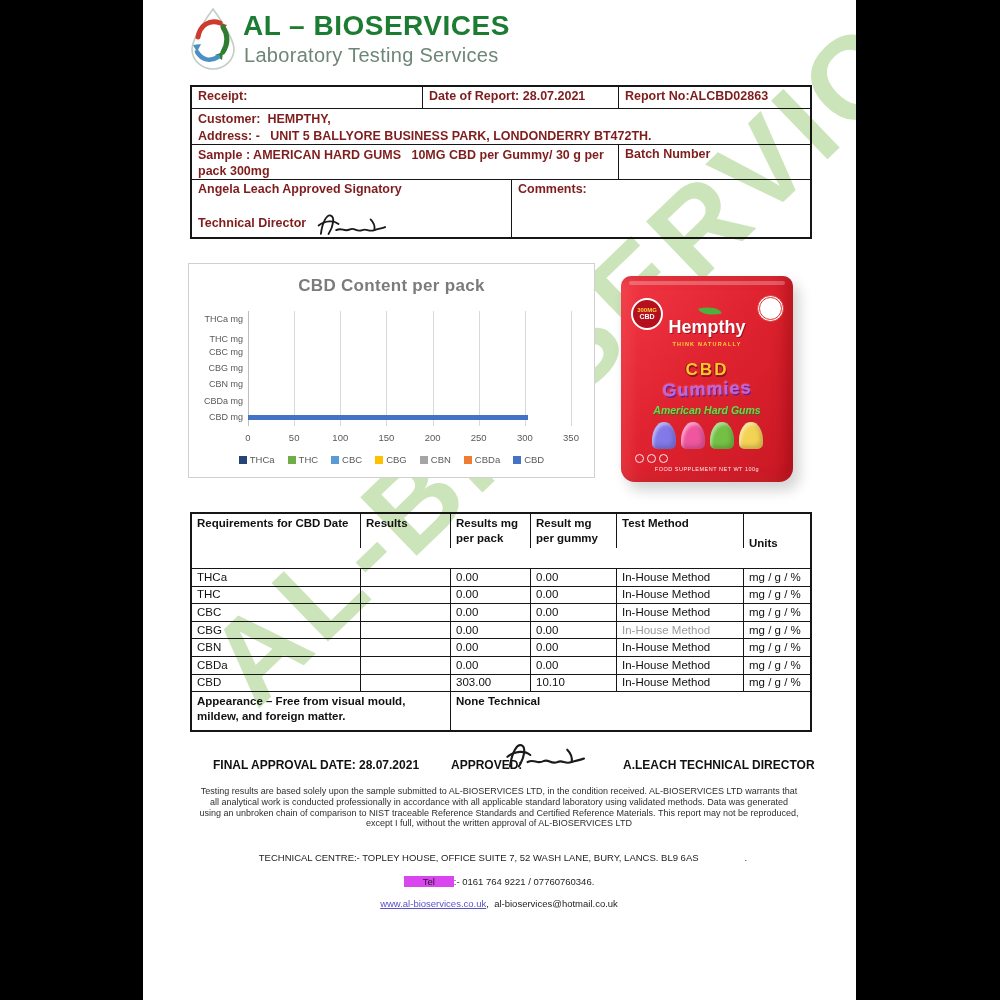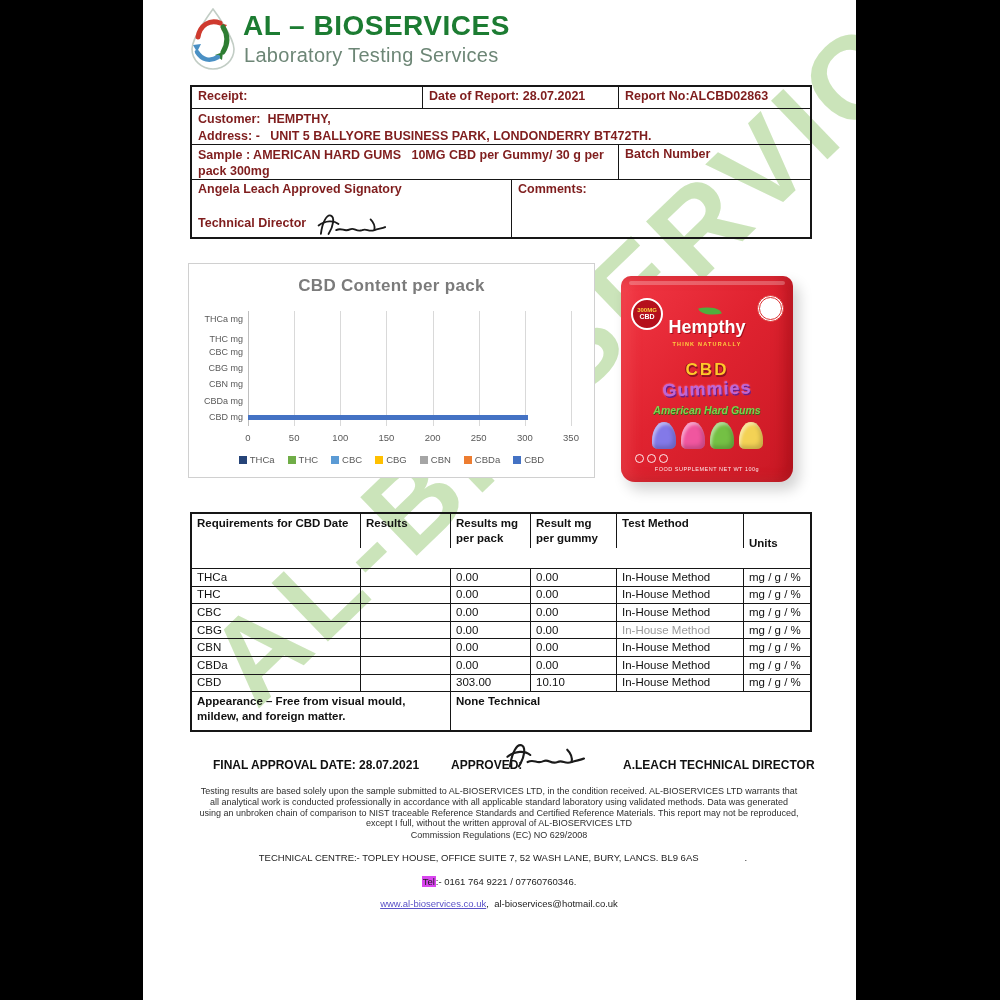--- a/index.html
+++ b/index.html
@@ -124,21 +124,21 @@
   .approver{left:480px;}
   .disclaimer{position:absolute;z-index:2;left:56px;width:600px;top:786px;
     text-align:center;font-size:9px;line-height:10.8px;color:#2e2e2e;}
   .regulation{position:absolute;z-index:2;left:56px;width:600px;top:830px;
     text-align:center;font-size:9px;color:#2e2e2e;}
   .addr{position:absolute;z-index:2;left:40px;width:640px;top:852px;
     text-align:center;font-size:9.5px;color:#1c1c1c;}
   .addr .dot{margin-left:46px;}
   .telline{position:absolute;z-index:2;left:56px;width:600px;top:876px;
     text-align:center;font-size:9.5px;color:#1c1c1c;}
-  .tel-hl{background:#d946ef;padding:0 1px;}
+  .tel-hl{background:#d946ef;padding:0 19px;}
   .links{position:absolute;z-index:2;left:56px;width:600px;top:898px;
     text-align:center;font-size:9.5px;color:#1c1c1c;}
   .weblink{color:#5a52c7;text-decoration:underline;cursor:pointer;}
   .email{color:#222;text-decoration:none;}
   .sep{color:#222;}
 </style>
 </head>
 <body>
 
 <div class="page">
@@ -357,21 +357,20 @@
     <g fill="none" stroke="#1a1a1a" stroke-width="2.4" stroke-linecap="round">
       <path d="M8 30 C10 14 16 4 21 6 C26 8 25 19 18 30"></path>
       <path d="M5 19 C14 12 25 12 31 17"></path>
       <path d="M28 25 C36 21 38 28 46 24 C52 21 54 28 62 25 C68 22 70 28 78 25 C83 23 88 23 92 21"></path>
       <path d="M73 11 C77 15 79 20 78 25"></path>
     </g>
   </svg>
   <div class="approval approver">A.LEACH TECHNICAL DIRECTOR</div>
 
   <div class="disclaimer">Testing results are based solely upon the sample submitted to AL-BIOSERVICES LTD, in the condition received. AL-BIOSERVICES LTD  warrants that all analytical work is conducted professionally in accordance with all applicable standard laboratory using validated methods. Data was generated using an unbroken chain of comparison to NIST traceable Reference Standards and Certified Reference Materials. This report may not be reproduced, except I full, without the written approval of AL-BIOSERVICES LTD</div>
-  <div class="regulation">Commission Regulations (EC) NO 629/2008</div>
   <div class="addr">
     <span>TECHNICAL CENTRE:- TOPLEY HOUSE, OFFICE SUITE 7, 52 WASH LANE, BURY, LANCS. BL9 6AS</span><span class="dot">.</span>
   </div>
   <div class="telline">
     <span class="tel-hl">Tel</span><span>:- 0161 764 9221 / 07760760346.</span>
   </div>
   <div class="links">
     <span class="weblink">www.al-bioservices.co.uk</span><span class="sep">,</span>
     <span>&nbsp;</span><span class="email">al-bioservices@hotmail.co.uk</span>
   </div>

